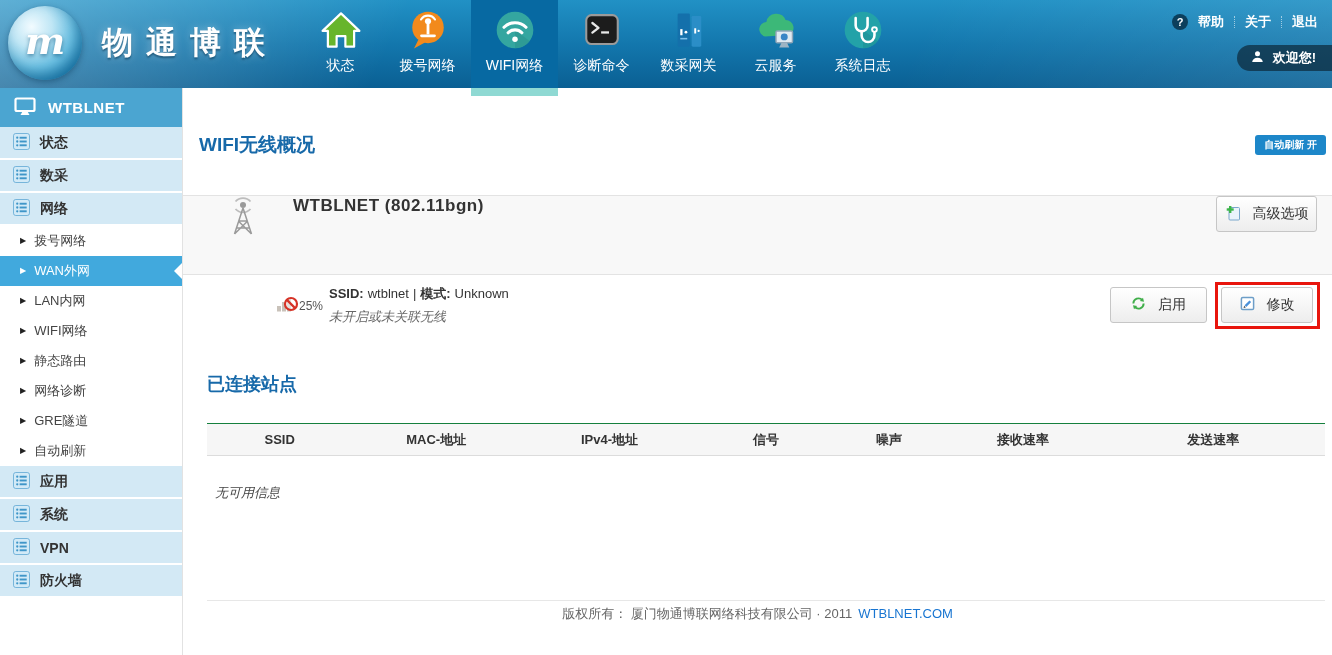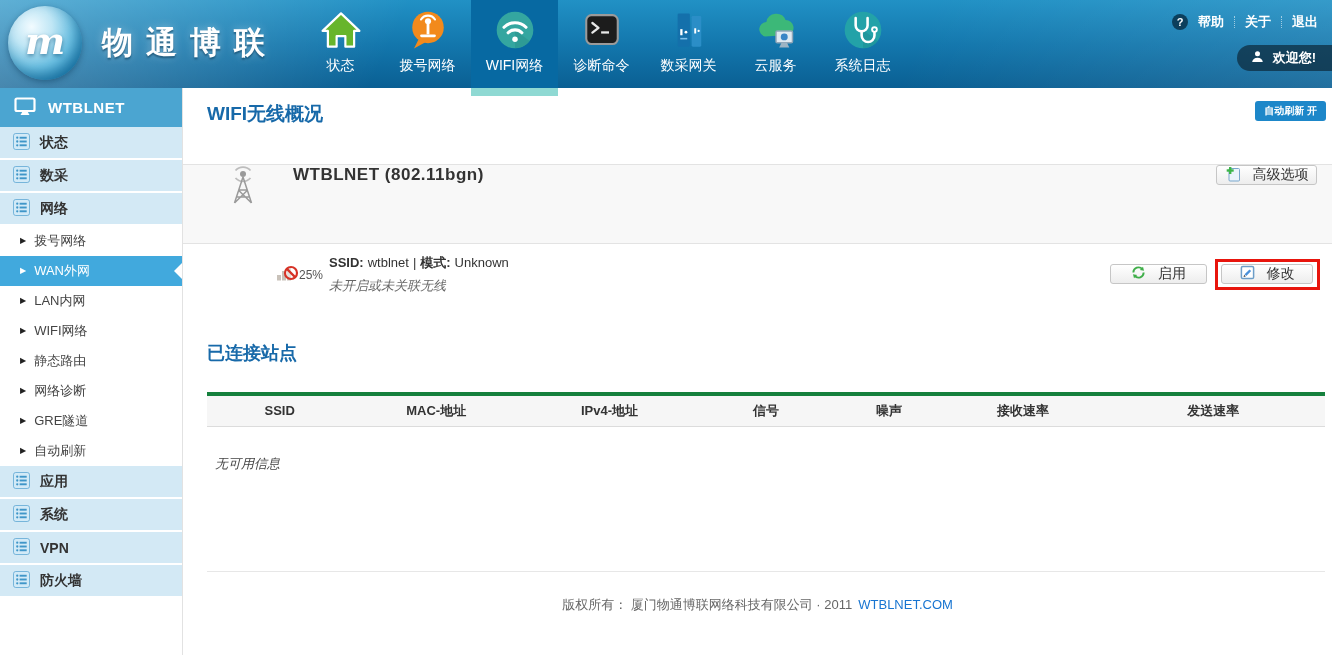--- a/index.html
+++ b/index.html
@@ -55,56 +55,56 @@
   .side-item.sub { height:30px; padding-left:20px; font-size:13px; color:#444; gap:8px; }
   .side-item.sub .arr { font-size:8px; color:#222; line-height:1; }
   .side-item.sub.selected { background:#41a9dd; color:#fff; position:relative; }
   .side-item.sub.selected .arr { color:#fff; }
   .side-item.sub.selected::after { content:""; position:absolute; right:0; top:50%;
     transform:translateY(-50%); width:0; height:0;
     border-right:8px solid #fff; border-top:8px solid transparent; border-bottom:8px solid transparent; }
 
   
   .main { flex:1; position:relative; background:#fff; }
-  .page-head { display:flex; justify-content:space-between; align-items:flex-start; padding:13px 6px 0 24px; }
+  .page-head { display:flex; justify-content:space-between; align-items:center; padding:13px 6px 0 16px;margin-top:31px; }
   .page-title { font-size:19px; font-weight:bold; color:#1769a9; }
   .auto-refresh { background:#1d87c9; color:#fff; font-size:10px; font-weight:bold;
     padding:3px 9px; border-radius:3px; border:none; cursor:pointer; white-space:nowrap; }
 
   .band { margin-top:37px; height:80px; background:#f8f8f8; border-top:1px solid #e3e3e3;
     border-bottom:1px solid #e3e3e3; display:flex; align-items:flex-start; padding:0 15px 0 40px; }
   .band-title { margin-left:30px; font-size:17px; font-weight:bold; color:#333; letter-spacing:.5px; }
   .band-spacer { flex:1; }
 
-  .btn { display:flex; align-items:center; justify-content:center; gap:12px; height:20px;
+  .btn { display:flex; align-items:center; justify-content:center; gap:12px; height:36px;
     border:1px solid #c6c6c6; border-radius:3px; background:linear-gradient(#ffffff,#ededed);
     font-size:14px; color:#333; cursor:pointer; }
   .btn.advanced { width:101px; }
   .btn.enable { width:97px; }
   .btn.modify { width:92px; }
 
   .ssid-row { height:60px; display:flex; align-items:center; padding-left:93px; }
   .signal-block { display:flex; flex-direction:row; align-items:center; width:36px; }
   .signal-block .pct { font-size:12px; color:#555; margin-top:2px; }
   .ssid-text { margin-left:17px; font-size:13px; color:#333; }
   .ssid-line > * + * { margin-left:4px; }
   .ssid-line b { font-weight:bold; }
   .ssid-status { margin-top:5px; font-style:italic; color:#666; }
   .row-buttons { margin-left:auto; display:flex; align-items:center; gap:14px; padding-right:19px; }
   .modify-wrap { position:relative; }
   .red-box { position:absolute; top:-5px; left:-6px; right:-7px; bottom:-6px;
     border:3px solid #e8150d; pointer-events:none; }
 
   .stations-title { margin:37px 0 0 24px; font-size:18px; font-weight:bold; color:#1769a9; }
   .stations-table { margin:27px 7px 0 24px; width:calc(100% - 31px); border-collapse:collapse; table-layout:fixed; }
-  .stations-table th { height:32px; background:#f6f6f6; border-top:4px solid #15803d;
+  .stations-table th { height:32px; background:#f6f6f6; border-top:1px solid #15803d;
     border-bottom:1px solid #dcdcdc; font-size:13px; color:#333; font-weight:bold; text-align:center; }
   .empty { margin:28px 0 0 32px; font-size:13px; font-style:italic; color:#444; }
   .divider { margin:98px 7px 0 24px; border:none; border-top:1px solid #e7e7e7; }
-  .footer { margin-top:24px; text-align:center; font-size:13px; color:#666; }
+  .footer { margin-top:4px; text-align:center; font-size:13px; color:#666; }
   .footer a { color:#1875d1; text-decoration:none; margin-left:6px; cursor:pointer; }
 </style>
 </head>
 <body>
 
 <div class="header">
   <div class="logo-wrap">
     <div class="globe">
         <span>m</span>
       </div>

